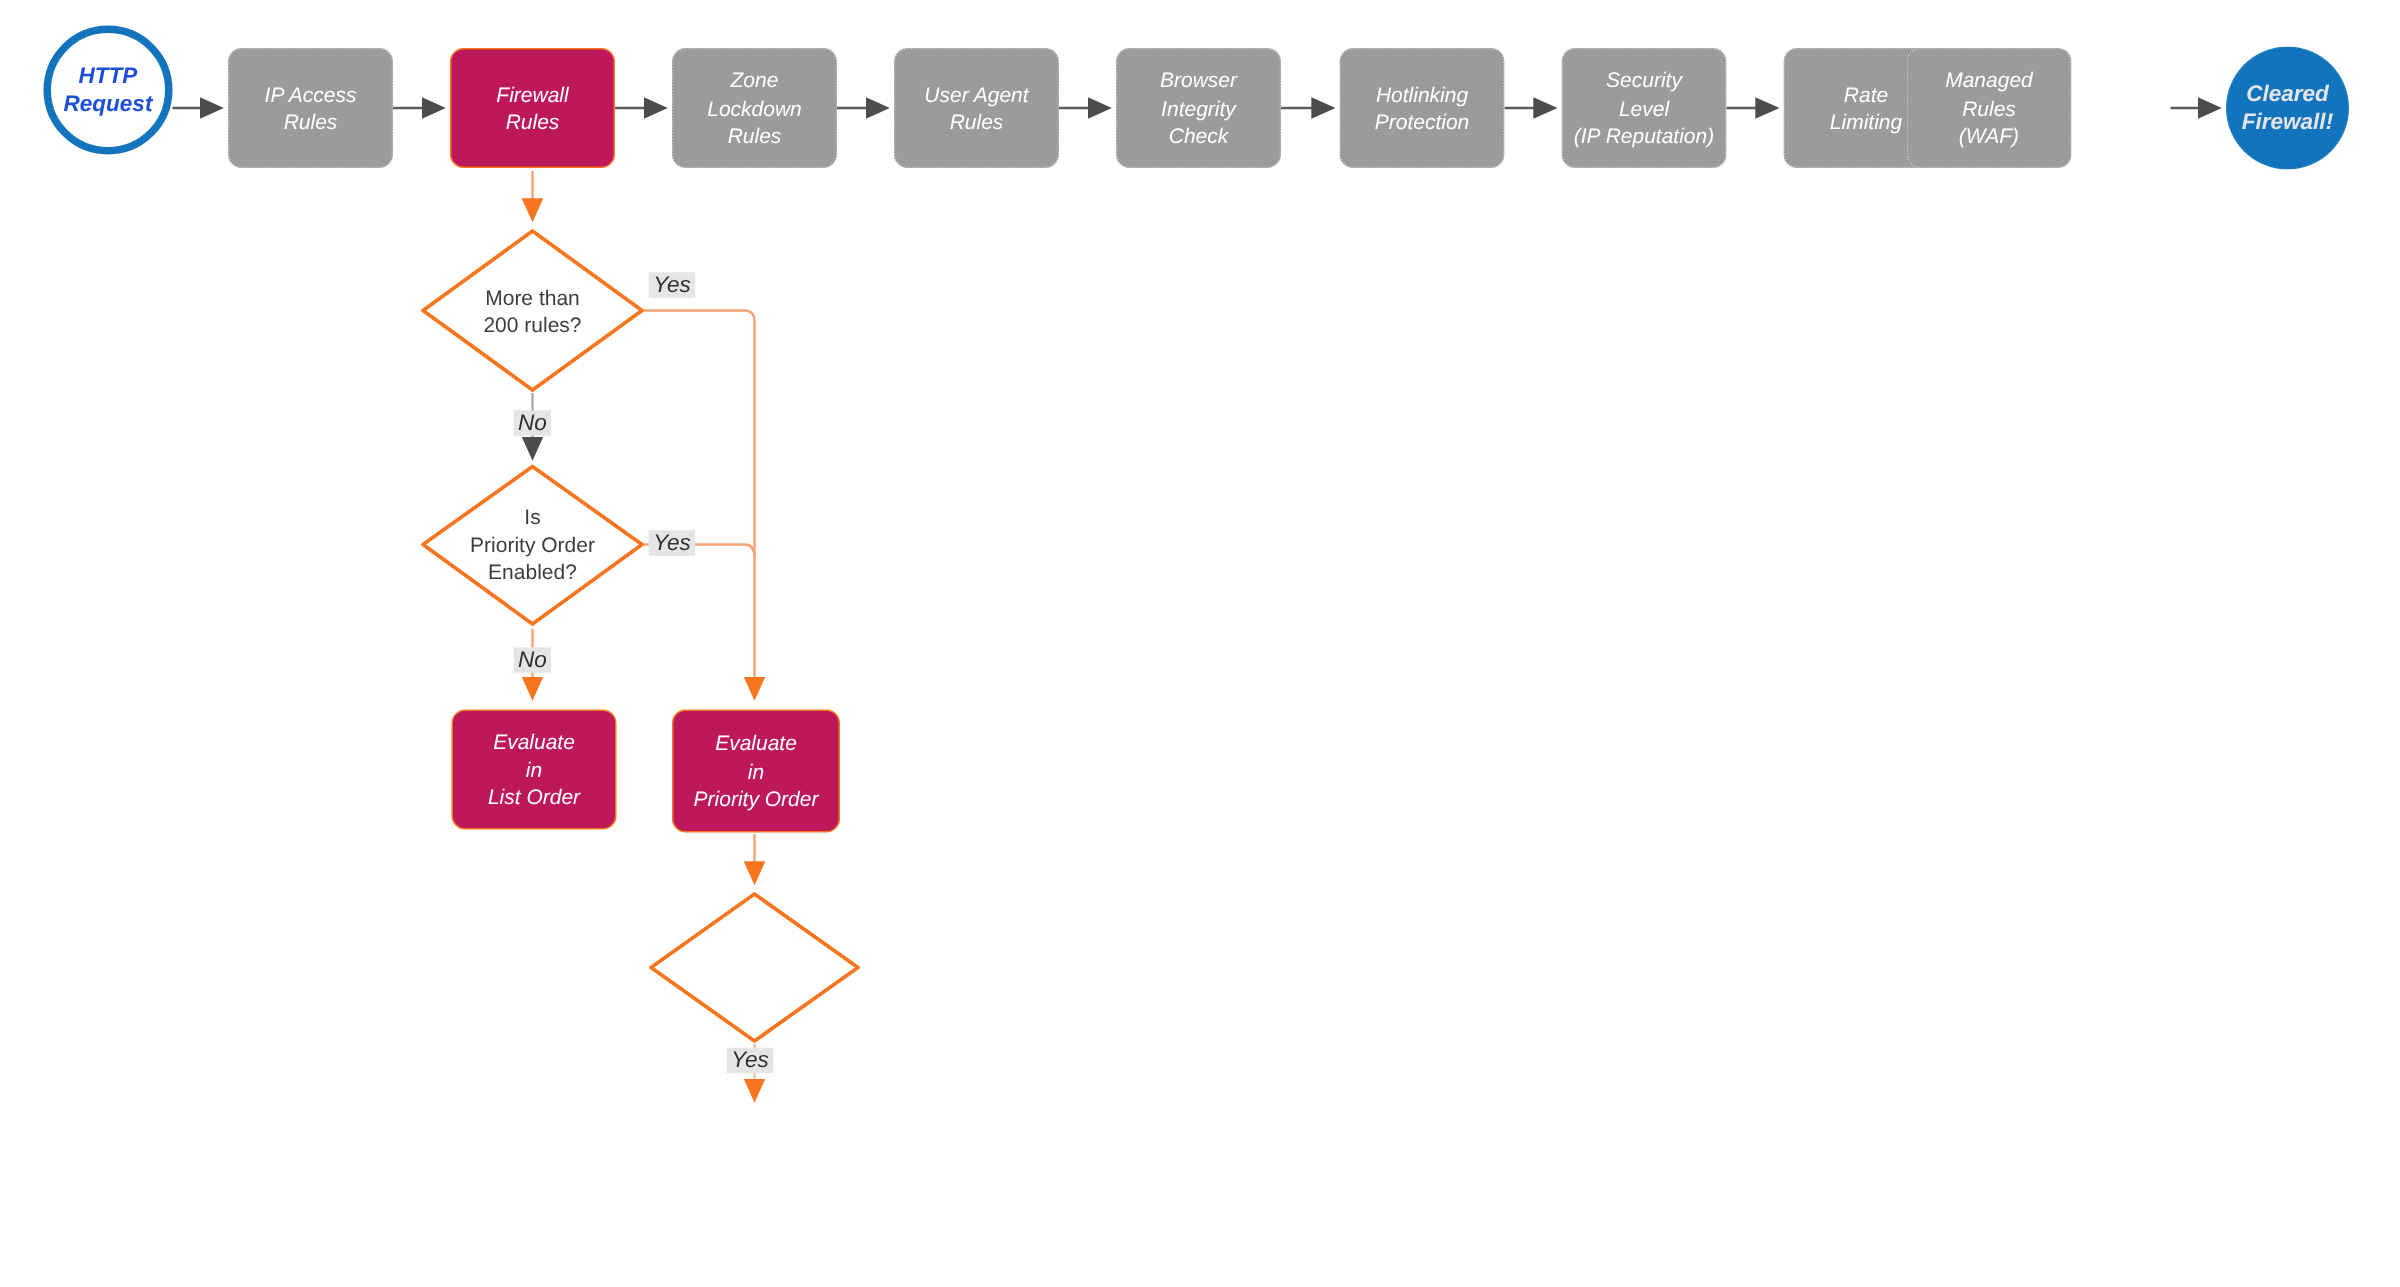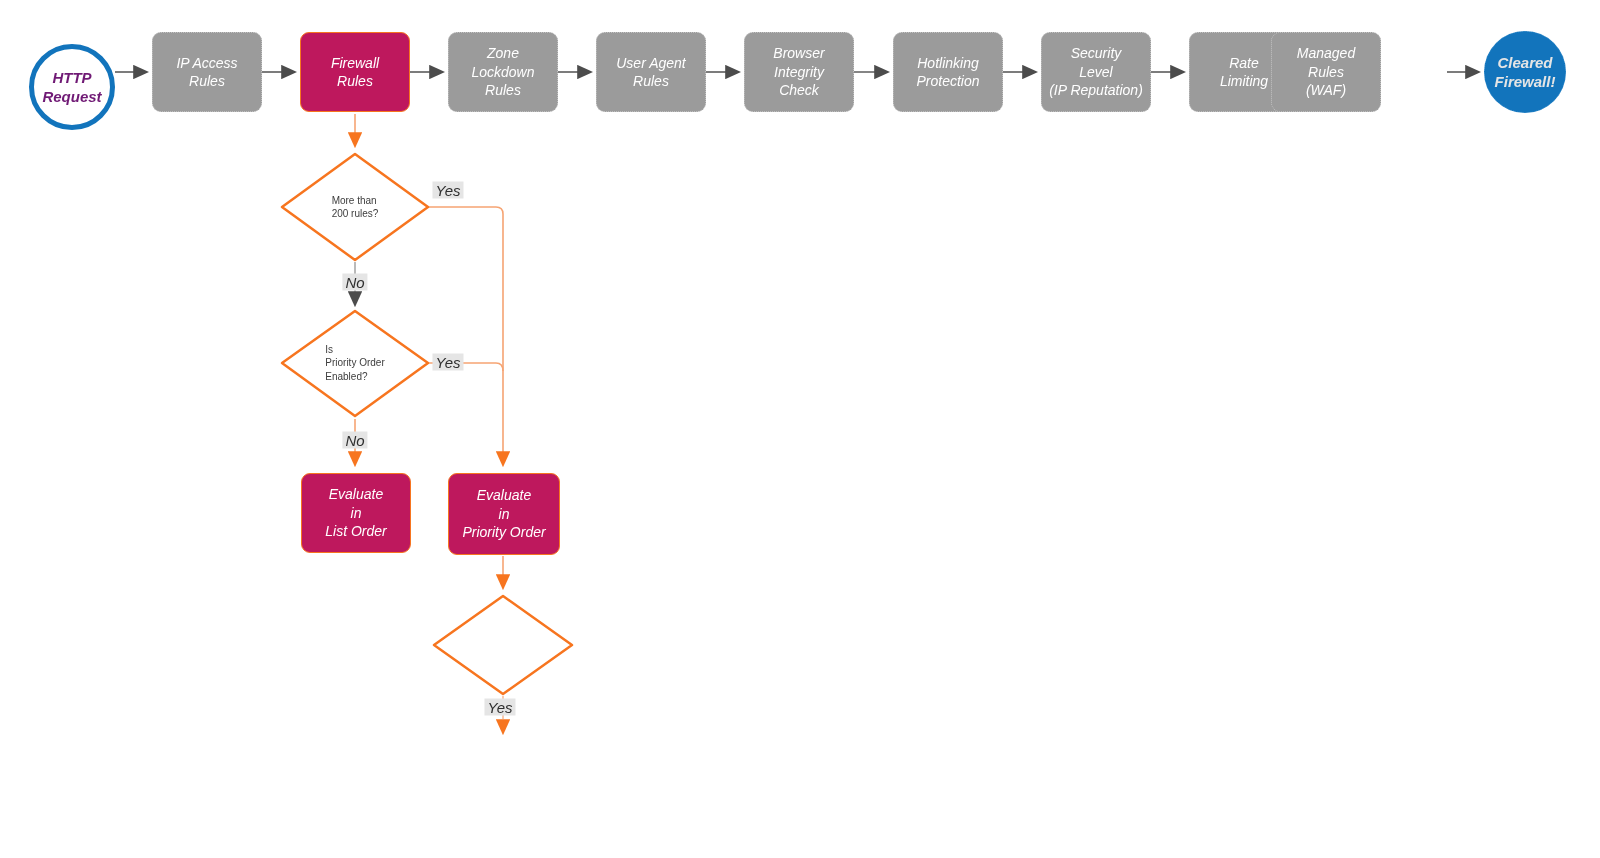--- a/index.html
+++ b/index.html
@@ -48,41 +48,41 @@
     border: 1px solid #F7751F;
   }
   .circle-node {
     border-radius: 50%;
     font-weight: bold;
     font-style: italic;
     font-size: 15px;
     line-height: 1.3;
   }
   .start-circle {
-    left: 29px; top: 44px;
+    left: 29px; top: 17px;
     width: 86px; height: 86px;
     background: #ffffff;
     border: 5px solid #1274BC;
-    color: #701a75;
+    color: #1d4ed8;
   }
   .end-circle {
     left: 1484px; top: 31px;
     width: 82px; height: 82px;
     background: #1274BC;
     border: 1px dotted #2a86c9;
     color: #e5e5e5;
   }
   .diamond-text {
     position: absolute;
     z-index: 3;
     display: flex;
     align-items: center;
     justify-content: center;
-    text-align: left;
-    font-size: 10px;
+    text-align: center;
+    font-size: 14px;
     line-height: 1.32;
     color: #3d3d3d;
   }
   .edge-label {
     position: absolute;
     z-index: 4;
     transform: translate(-50%, -50%);
     background: #e5e5e5;
     padding: 0 3px;
     font-style: italic;

